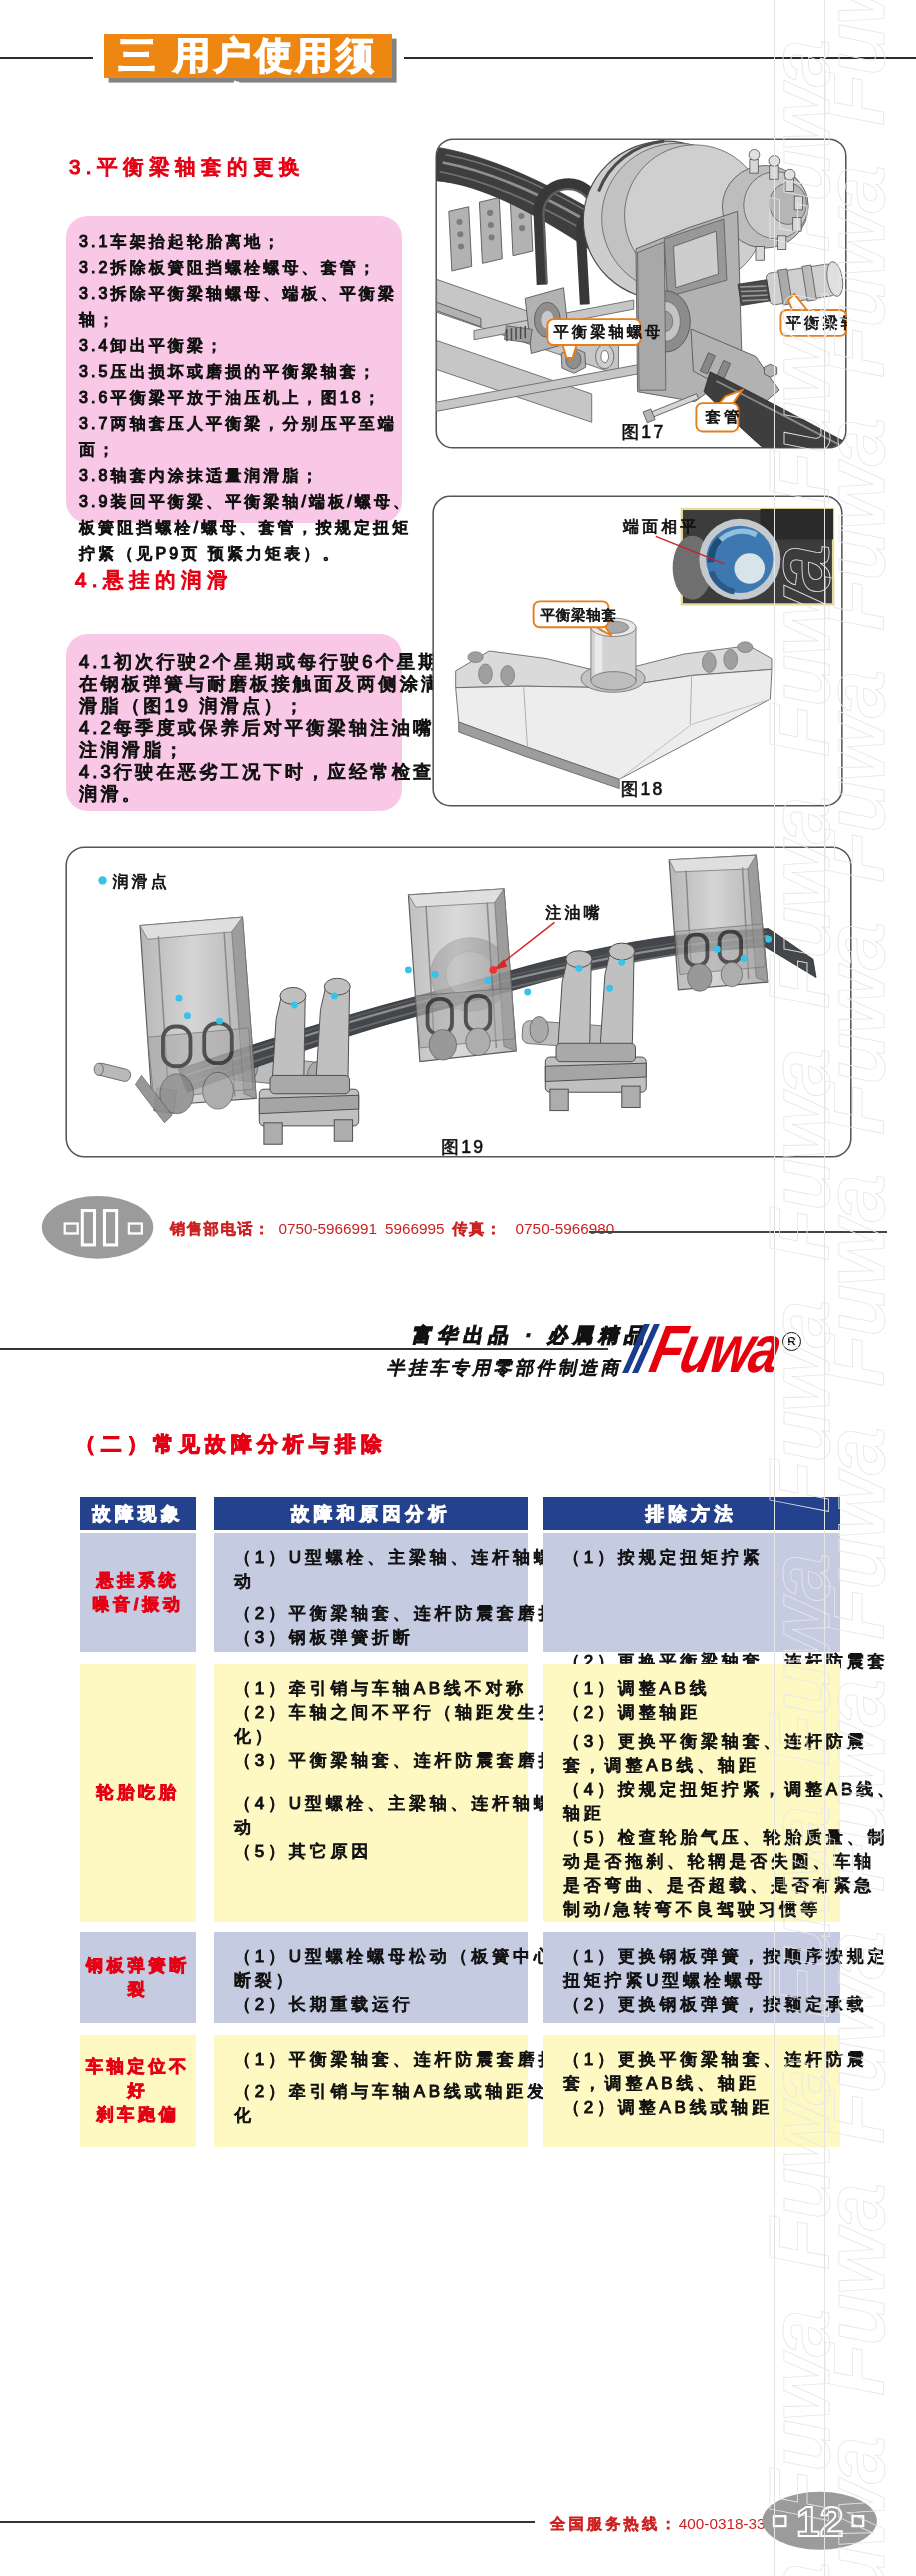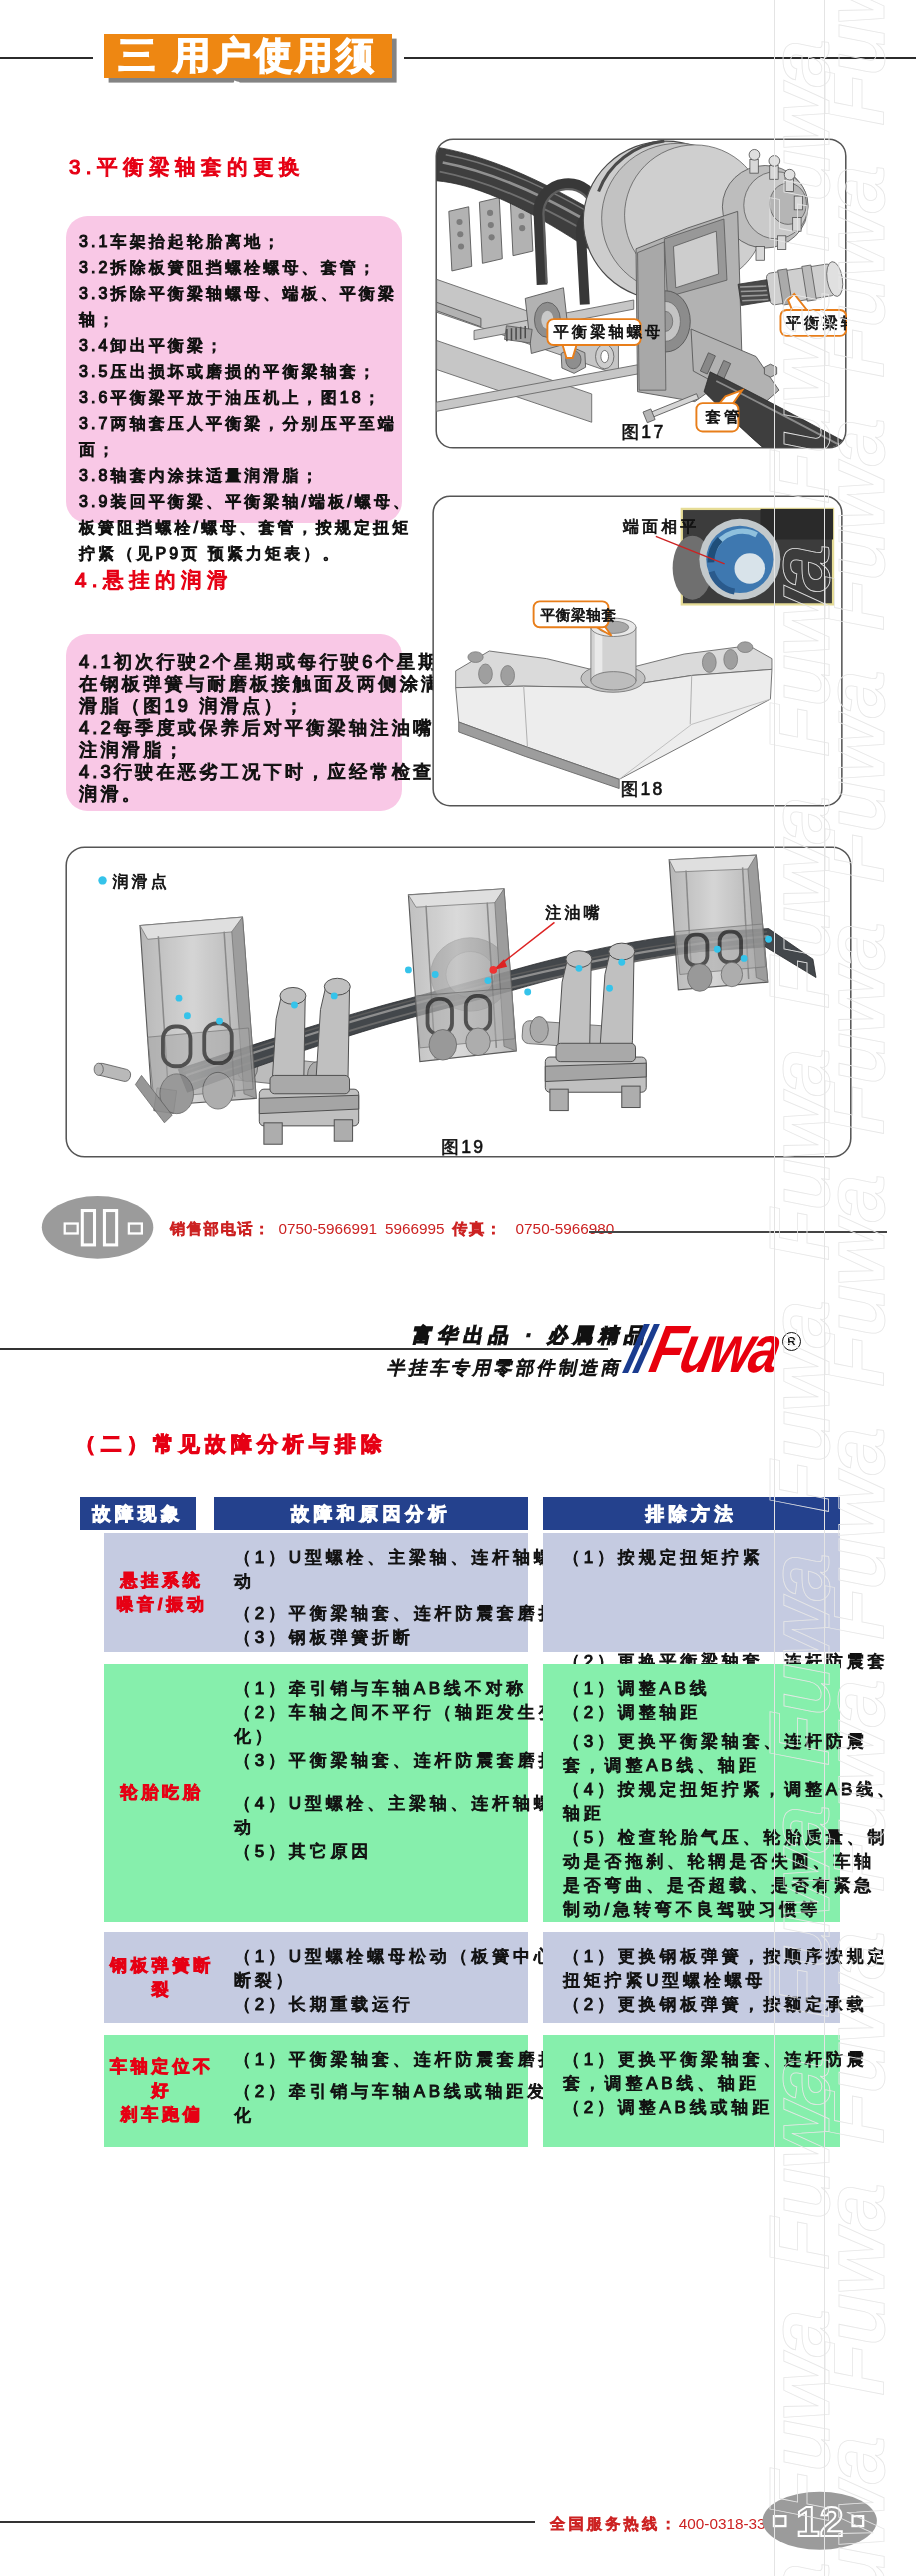--- a/index.html
+++ b/index.html
@@ -399,25 +399,25 @@
 
 <div class="abs" style="left:75px;top:1430px;font-size:20.6px;font-weight:bold;color:#e60014;letter-spacing:5.4px;-webkit-text-stroke:1.1px #e60014;">（二）常见故障分析与排除</div>
 
 <style>
 .hc{position:absolute;background:#24418d;color:#fff;font-weight:bold;font-size:18.3px;
  line-height:33px;text-align:center;letter-spacing:4.6px;-webkit-text-stroke:1px #fff;height:33px;top:1497px;}
 .c1{position:absolute;left:80px;width:116px;}
 .c2{position:absolute;left:214px;width:314px;}
 .c3{position:absolute;left:543px;width:297px;}
 .rb{background:#c5cbe1;}
-.rt{background:#86efac;}
+.rt{background:#fef9c3;}
 .ct{font-size:17px;line-height:24px;color:#111;letter-spacing:3.8px;-webkit-text-stroke:1px #111;
  padding:13px 0 0 20px;box-sizing:border-box;display:flex;flex-direction:column;justify-content:flex-start;white-space:nowrap;}
 .cr{color:#e60014;font-weight:bold;text-align:center;font-size:17px;line-height:24px;
- letter-spacing:3.8px;-webkit-text-stroke:0.9px #e60014;display:flex;flex-direction:column;align-items:center;justify-content:center;box-sizing:border-box;margin-left:24px;}
+ letter-spacing:3.8px;-webkit-text-stroke:0.9px #e60014;display:flex;flex-direction:column;align-items:center;justify-content:center;box-sizing:border-box;}
 .gp{height:8.4px;}
 .gp2{height:19px;}
 .gp3{height:32px;}
 </style>
 <div class="hc c1">故障现象</div>
 <div class="hc c2">故障和原因分析</div>
 <div class="hc c3">排除方法</div>
 
 <div class="c1 rb cr" style="top:1533px;height:119px;">
     <div>悬挂系统</div>

